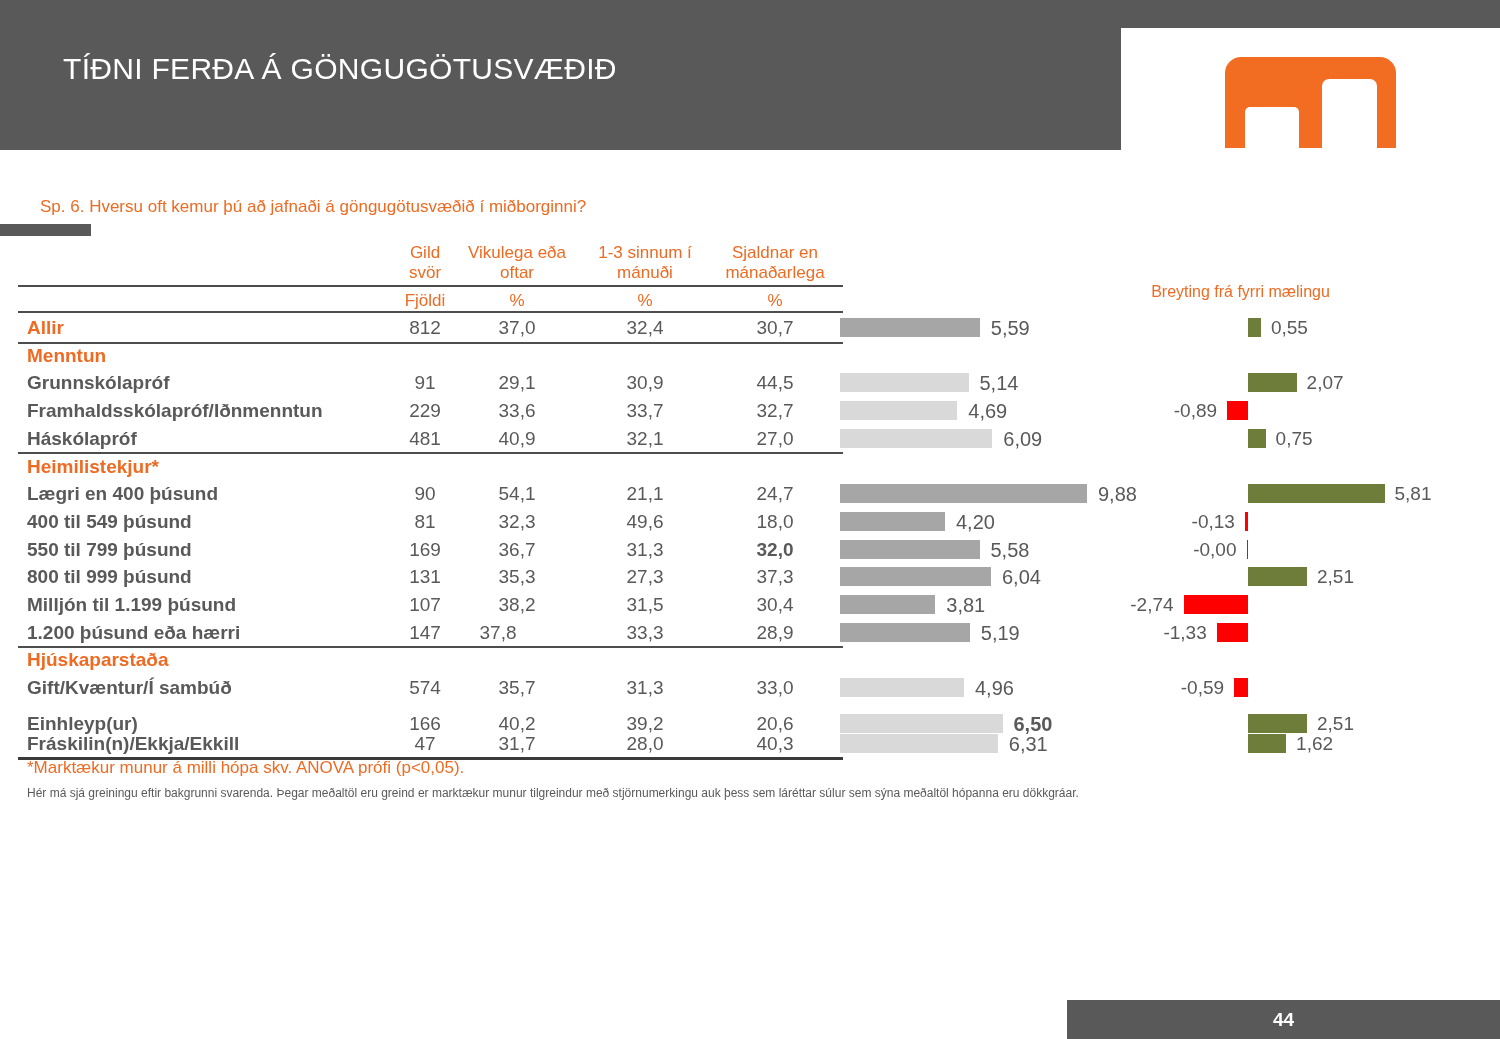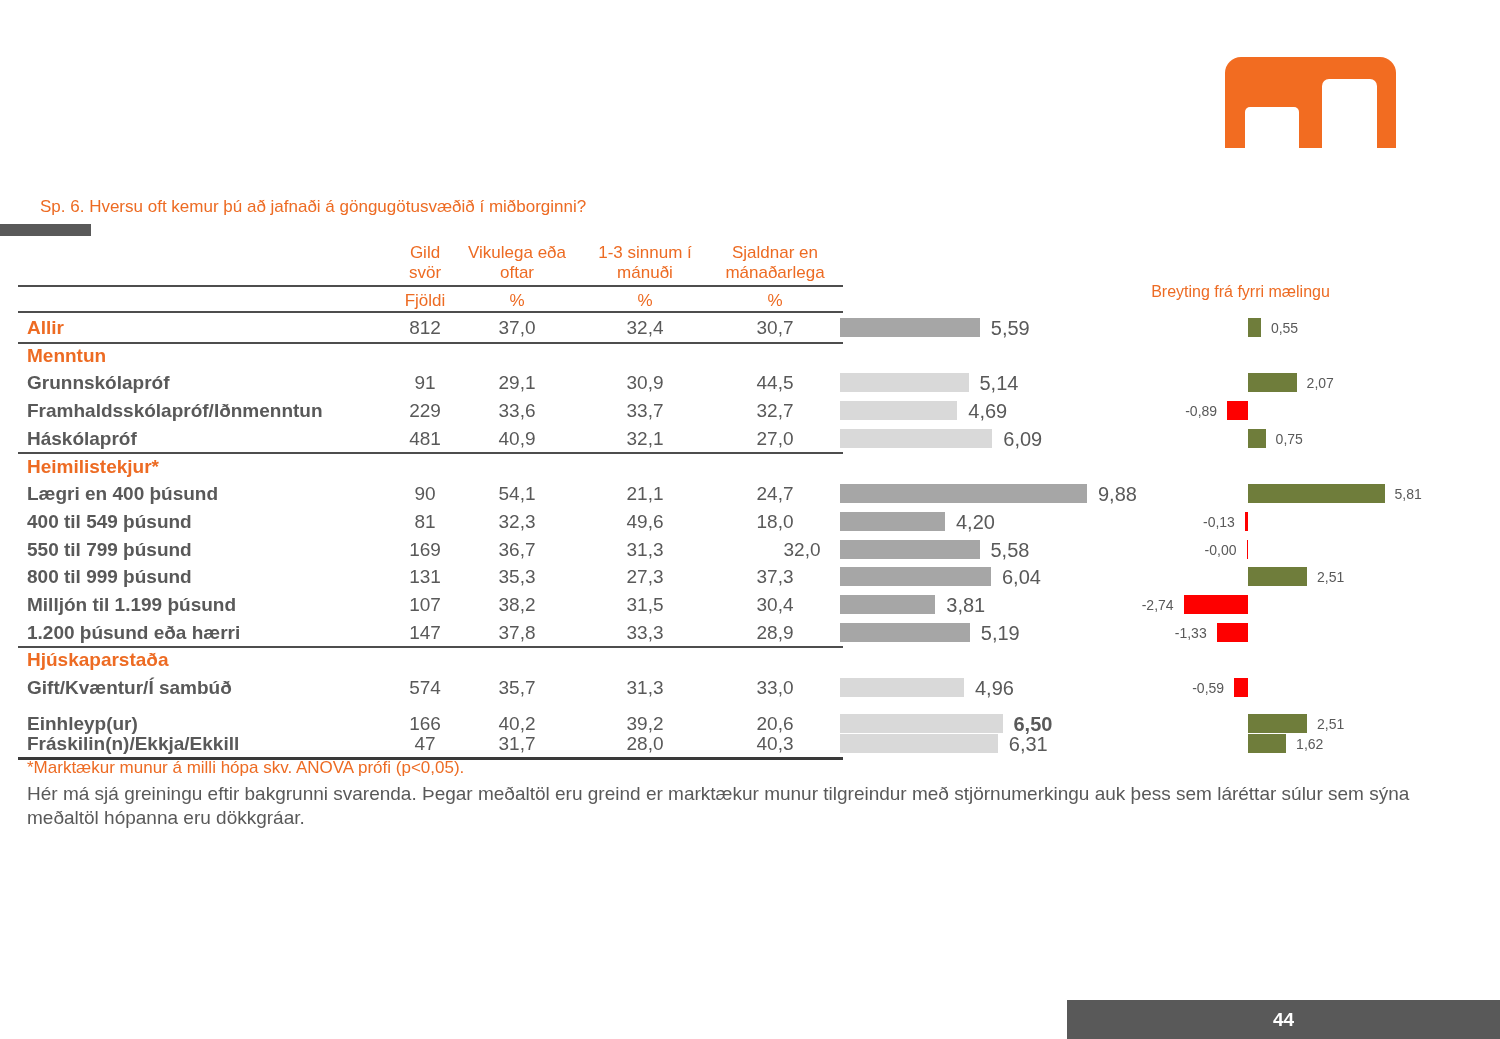--- a/index.html
+++ b/index.html
@@ -32,35 +32,38 @@
   .trow { position:absolute; left:0; width:1500px; height:28px; line-height:28px; }
   .rlabel { position:absolute; left:27px; font-size:19px; color:var(--ink); white-space:nowrap;font-weight:bold; }
   .accent { color:var(--accent); }
   .num { position:absolute; width:80px; text-align:center; font-size:19px; color:var(--ink); }
   .bar { position:absolute; top:4px; height:19px; }
   .bar.dark  { background:var(--bar-dark); }
   .bar.light { background:var(--bar-light); }
   .bar.pos   { background:var(--pos); }
   .bar.neg   { background:var(--neg); }
   .blabel { position:absolute; font-size:20px; color:var(--ink); white-space:nowrap; }
-  .blabel.chg { font-size:14px; }
+  .blabel.chg { font-size:19px; }
 
   
   .footnote-accent { position:absolute; left:27px; top:758px; font-size:17px; color:var(--accent); }
-  .footnote { position:absolute; left:27px; top:782px; width:1448px; font-size:19px; line-height:23.5px; color:var(--ink); }
+  .footnote { position:absolute; left:27px; top:782px; width:1448px; font-size:12px; line-height:23.5px; color:var(--ink); }
 
   
   .pagebar { position:absolute; left:1067px; top:1000px; width:433px; height:39px; background:var(--chrome); }
   .pagenum { width:100%; height:100%; text-align:center; line-height:39px; font-size:19px; font-weight:bold; color:#fff; }
 </style>
 </head>
 <body>
 
 <div class="slide">
 
+  <div class="header-bar">
+    <div class="page-title">TÍÐNI FERÐA Á GÖNGUGÖTUSVÆÐIÐ</div>
+  </div>
   <div class="logo-box">
     <div class="logo">
       <div class="n1"></div>
       <div class="n2"></div>
     </div>
   </div>
 
   <div class="question">Sp. 6.  Hversu oft kemur þú að jafnaði á göngugötusvæðið í miðborginni?</div>
   <div class="accent-rect"></div>
 
@@ -158,21 +161,21 @@
         <div class="bar mean dark" style="left: 840px; width: 105px;"></div>
         <div class="blabel" style="left: 956px;">4,20</div>
         <div class="bar neg" style="width: 3.1px; left: 1244.9px;"></div>
         <div class="blabel chg" style="right: 265.1px;">-0,13</div>
       </div>
       <div class="trow" style="top: 535.6px;">
         <div class="rlabel">550 til 799 þúsund</div>
         <div class="num" style="left: 385px;">169</div>
         <div class="num" style="left: 477px;">36,7</div>
         <div class="num" style="left: 605px;">31,3</div>
-        <div class="num" style="left: 762px;">32,0</div>
+        <div class="num" style="left: 735px; font-weight: bold;">32,0</div>
         <div class="bar mean dark" style="left: 840px; width: 139.5px;"></div>
         <div class="blabel" style="left: 990.5px;">5,58</div>
         <div class="bar neg" style="width: 1.5px; left: 1246.5px;"></div>
         <div class="blabel chg" style="right: 263.5px;">-0,00</div>
       </div>
       <div class="trow" style="top: 563.3px;">
         <div class="rlabel">800 til 999 þúsund</div>
         <div class="num" style="left: 385px;">131</div>
         <div class="num" style="left: 477px;">35,3</div>
         <div class="num" style="left: 605px;">27,3</div>
@@ -189,21 +192,21 @@
         <div class="num" style="left: 605px;">31,5</div>
         <div class="num" style="left: 735px;">30,4</div>
         <div class="bar mean dark" style="left: 840px; width: 95.3px;"></div>
         <div class="blabel" style="left: 946.3px;">3,81</div>
         <div class="bar neg" style="width: 64.4px; left: 1183.6px;"></div>
         <div class="blabel chg" style="right: 326.4px;">-2,74</div>
       </div>
       <div class="trow" style="top: 618.7px;">
         <div class="rlabel">1.200 þúsund eða hærri</div>
         <div class="num" style="left: 385px;">147</div>
-        <div class="num" style="left: 477px;">37,8</div>
+        <div class="num" style="left: 458px;">37,8</div>
         <div class="num" style="left: 605px;">33,3</div>
         <div class="num" style="left: 735px;">28,9</div>
         <div class="bar mean dark" style="left: 840px; width: 129.8px;"></div>
         <div class="blabel" style="left: 980.8px;">5,19</div>
         <div class="bar neg" style="width: 31.3px; left: 1216.7px;"></div>
         <div class="blabel chg" style="right: 293.3px;">-1,33</div>
       </div>
       <div class="trow" style="top: 646.4px;">
         <div class="rlabel accent">Hjúskaparstaða</div>
       </div>

